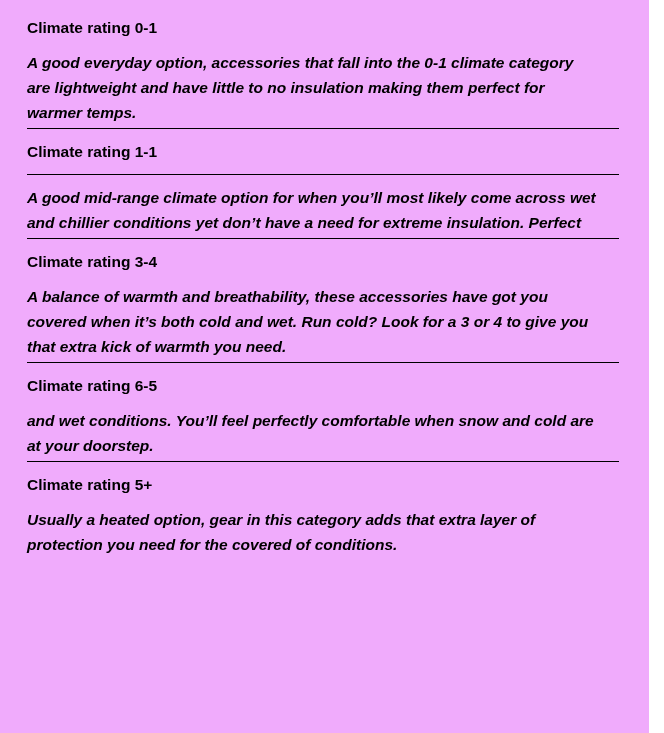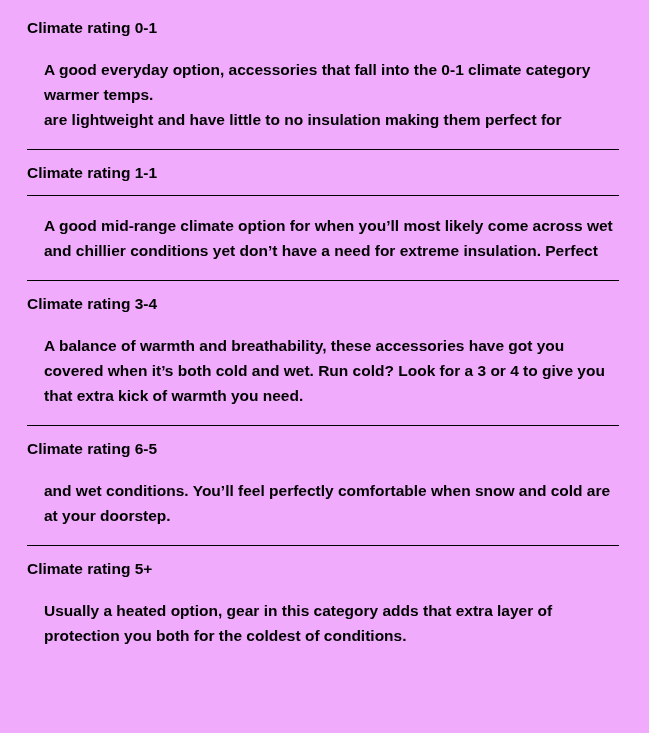--- a/index.html
+++ b/index.html
@@ -19,43 +19,43 @@
     font-size: 15.5px;
     overflow: hidden;
   }
   .rating-section { margin: 0; }
   .heading {
     font-size: 15.5px;
     font-weight: 700;
     line-height: 25px;
     margin: 0 0 10px 0;
   }
-  .para { margin: 17px; }
+  .para { margin: 0; font-style: italic; }
   .para .pline {
     line-height: 25px;
     white-space: nowrap;
   }
   .divider {
     border: 0;
     border-top: 1.5px solid #000000;
     margin: 3px 0 10px 0;
     width: 100%;
   }
 </style>
 </head>
 <body>
 
 <div class="page">
   <div id="sections">
   <section class="rating-section">
     <h2 class="heading">Climate rating 0-1</h2>
     <div class="para">
           <div class="pline">A good everyday option, accessories that fall into the 0-1 climate category</div>
+          <div class="pline">are lightweight and have little to no insulation making them perfect for</div>
           <div class="pline">warmer temps.</div>
-          <div class="pline">are lightweight and have little to no insulation making them perfect for</div>
         </div>
     <hr class="divider">
   </section>
 
   <section class="rating-section">
     <h2 class="heading">Climate rating 1-1</h2>
     <hr class="divider">
   </section>
 
   <section class="rating-section">
@@ -82,18 +82,18 @@
           <div class="pline">and wet conditions. You’ll feel perfectly comfortable when snow and cold are</div>
           <div class="pline">at your doorstep.</div>
         </div>
     <hr class="divider">
   </section>
 
   <section class="rating-section">
     <h2 class="heading">Climate rating 5+</h2>
     <div class="para">
           <div class="pline">Usually a heated option, gear in this category adds that extra layer of</div>
-          <div class="pline">protection you both for the coldest of conditions.</div>
+          <div class="pline">protection you need for the covered of conditions.</div>
         </div>
 
   </section>
 </div>
 </div>
 
 </body></html>

